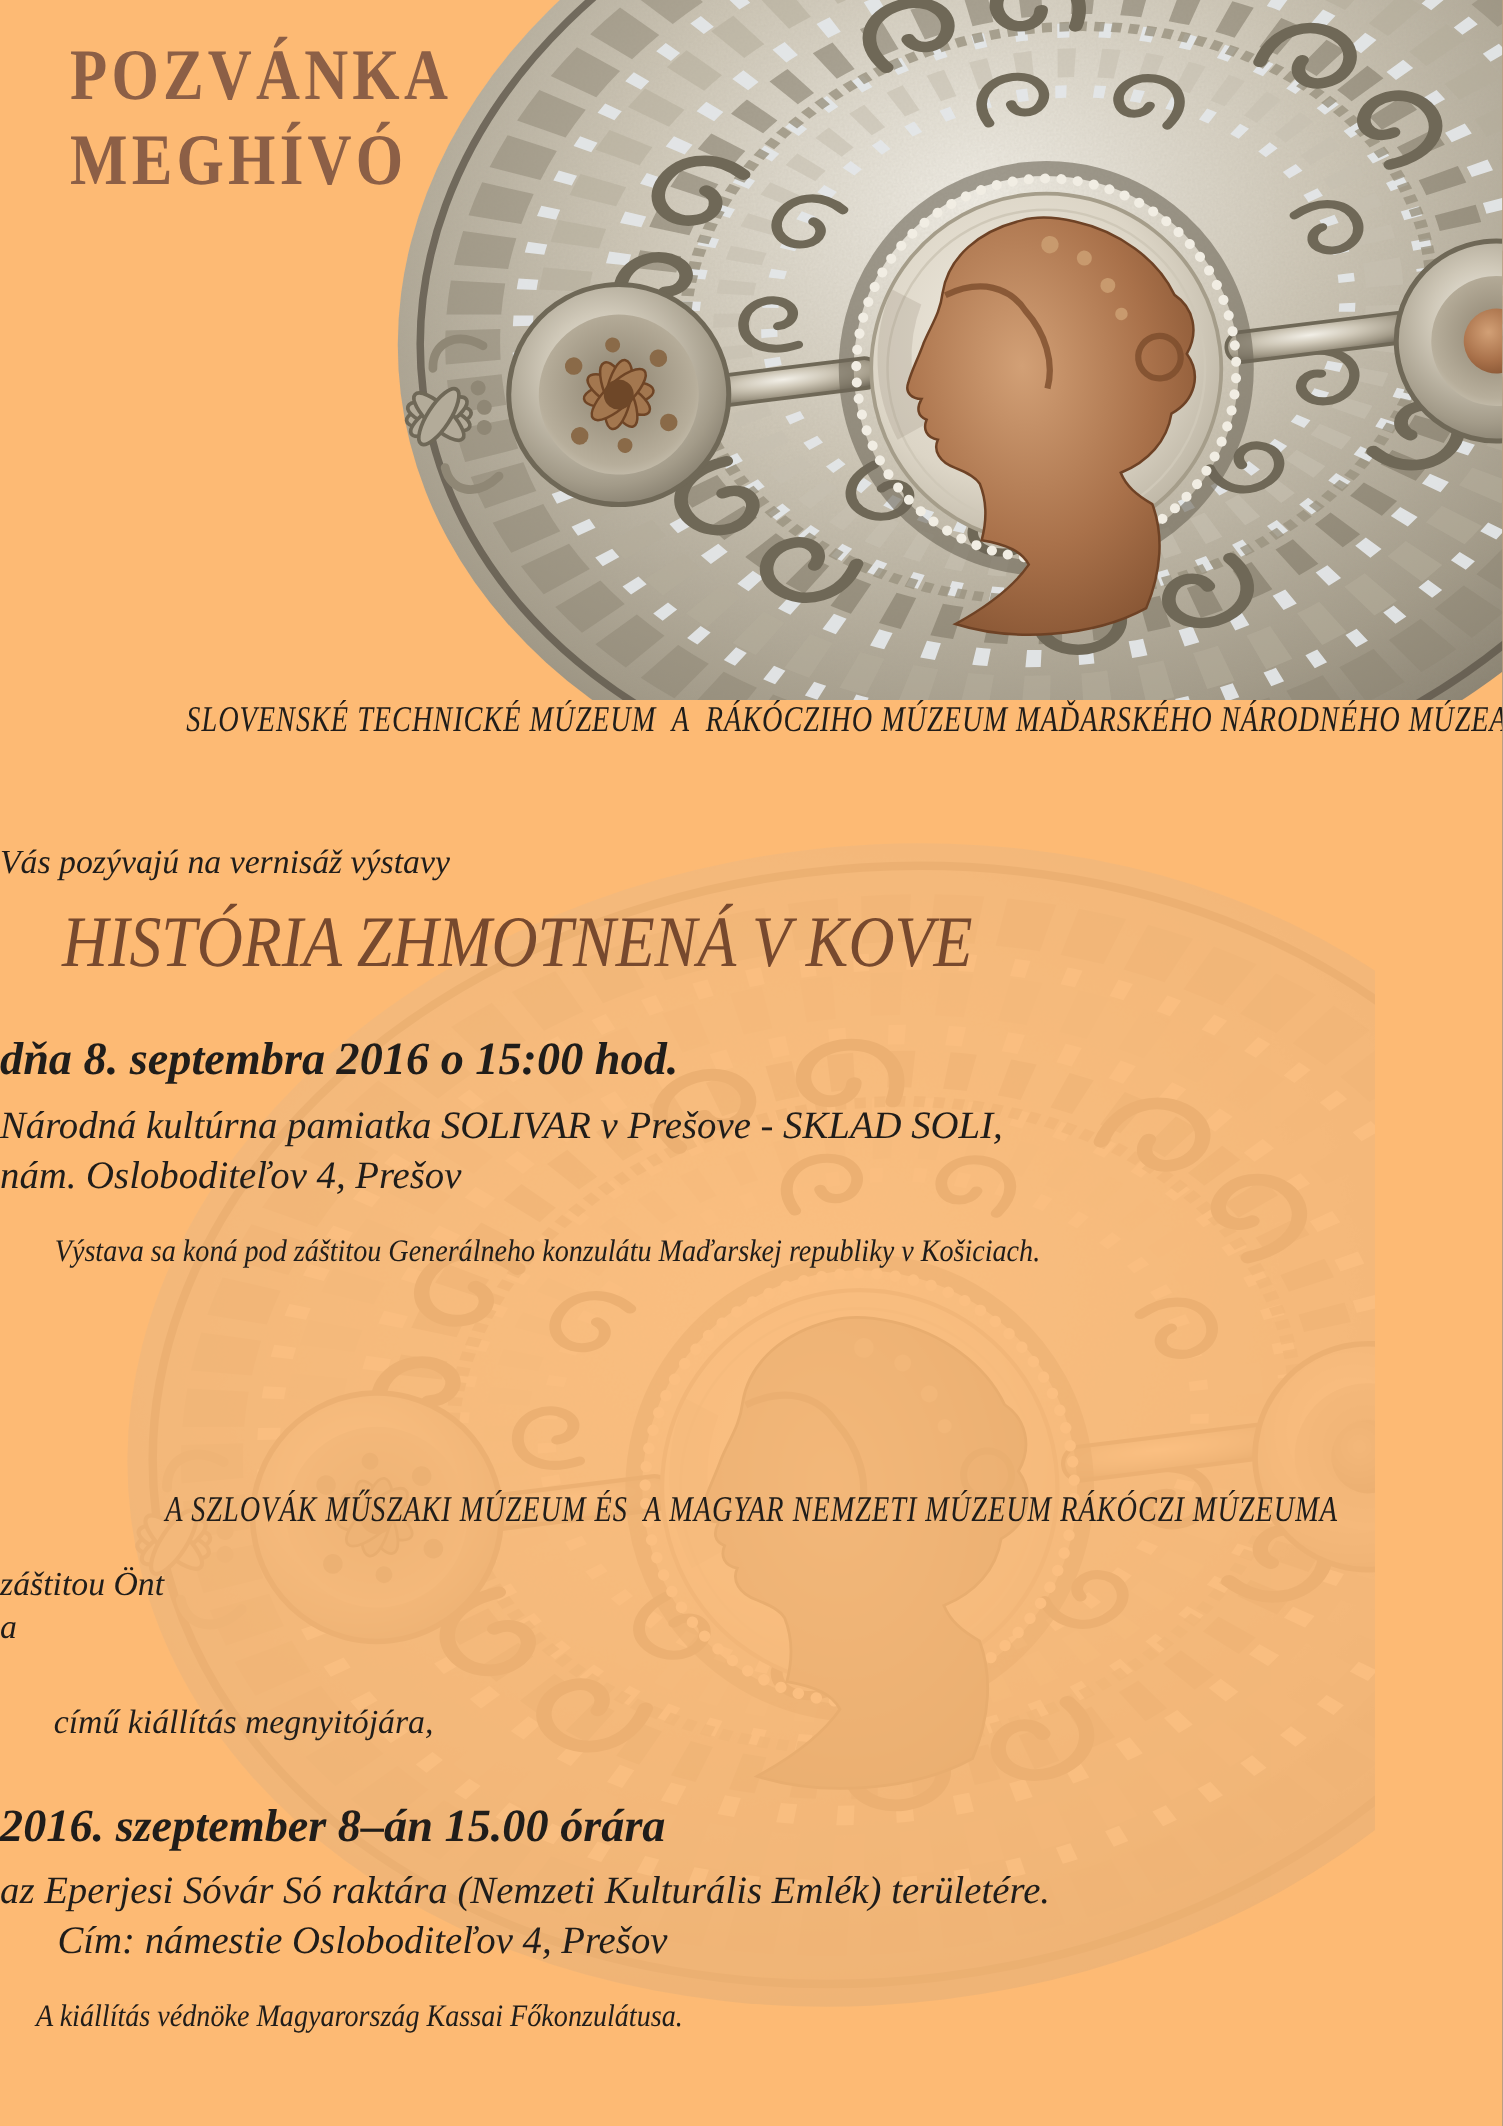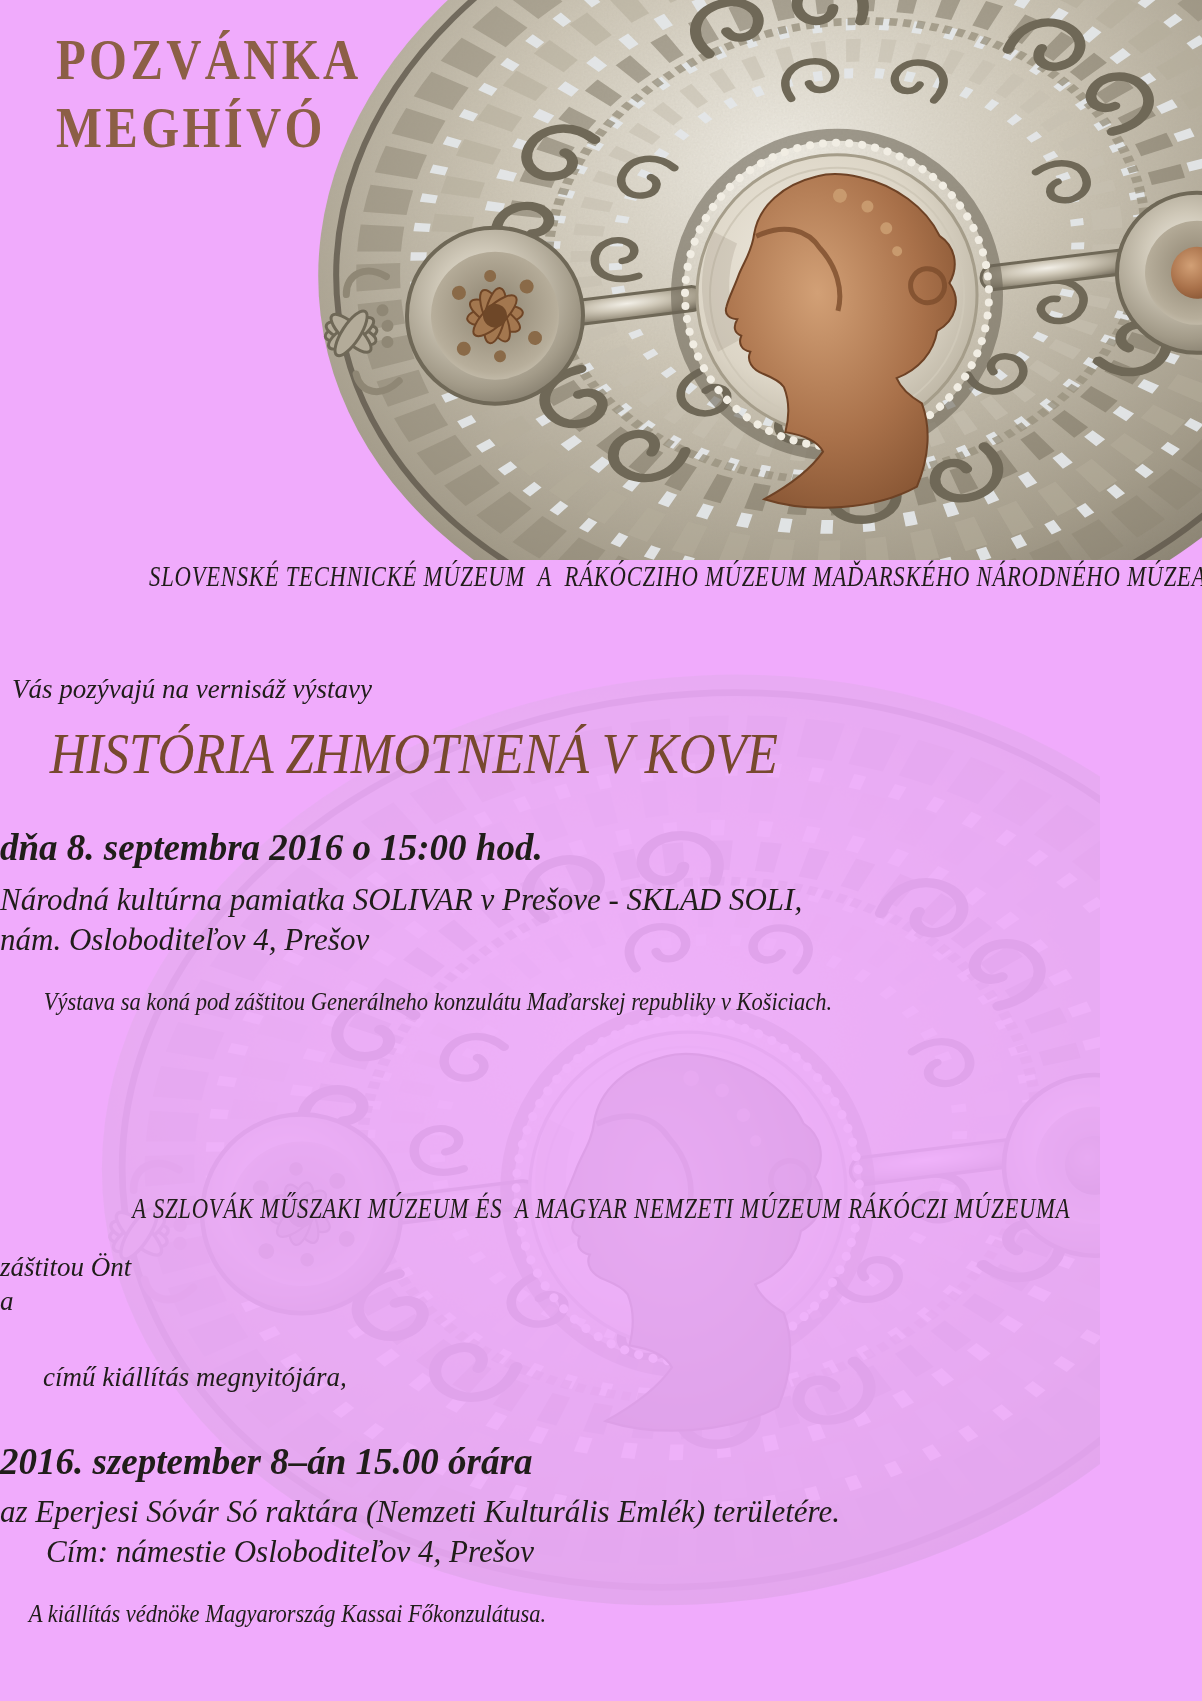--- a/index.html
+++ b/index.html
@@ -1,20 +1,20 @@
 <!DOCTYPE html>
 <html><head>
 <meta charset="utf-8">
 <style>
   html,body{margin:0;padding:0;background:#888;}
   .poster{
     position:relative;
     width:1202px;height:1701px;
     margin:0 auto;
-    background:#f0abfc;
+    background:#fdba74;
     overflow:hidden;
     font-family:"Liberation Serif","DejaVu Serif",serif;
   }
   
   .photo{
     position:absolute;left:290px;top:0;width:912px;height:560px;
     overflow:hidden;
   }
   .photo svg{display:block;width:912px;height:560px;}
   
@@ -46,21 +46,21 @@
   .caps{font-size:29px;letter-spacing:1px;}
   .invite{font-size:27px;}
   .title-brown{color:#77492e;font-size:58px;}
   .title-brown .sq2{display:inline-block;transform:scaleX(.88);transform-origin:center;white-space:pre;}
   .datebold{font-size:37px;font-weight:bold;}
   .venue{font-size:31px;}
   .small{font-size:25px;}
   .small .sq3{display:inline-block;transform:scaleX(.9);transform-origin:center;white-space:pre;}
   
   .l-org-sk{top:560px;}
-  .l-inv-sk{top:674px;padding-left:12px;}
+  .l-inv-sk{top:674px;}
   .l-title-sk{top:720px;}
   .l-date-sk{top:826px;}
   .l-ven1-sk{top:882px;}
   .l-ven2-sk{top:922px;}
   .l-pat-sk{top:988px;}
   .l-org-hu{top:1192px;}
   .l-inv1-hu{top:1252px;}
   .l-inv2-hu{top:1286px;}
   .l-title-hu{top:1316px;}
   .l-sub-hu{top:1362px;padding-left:43px;}

